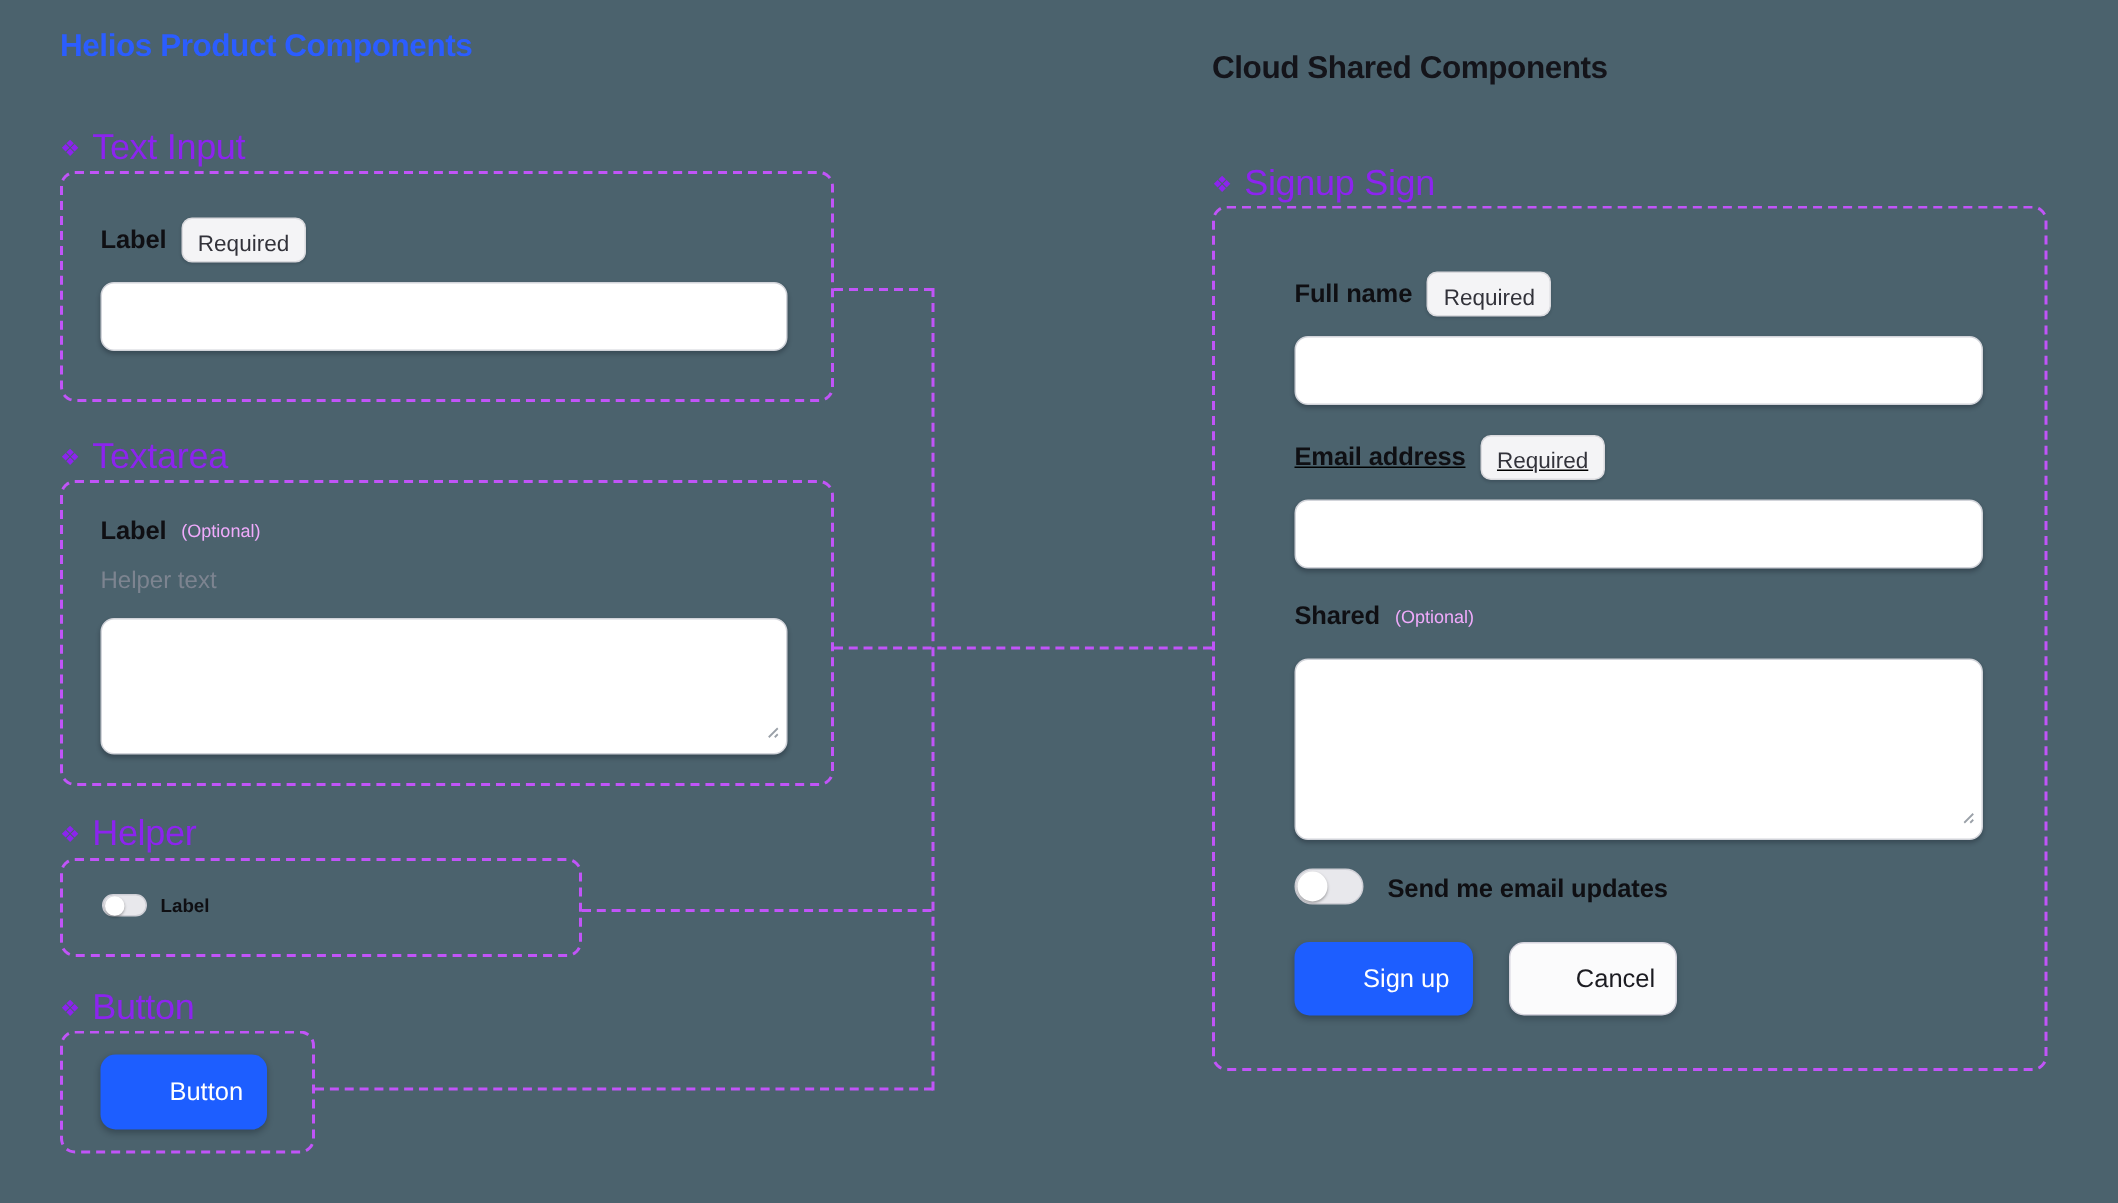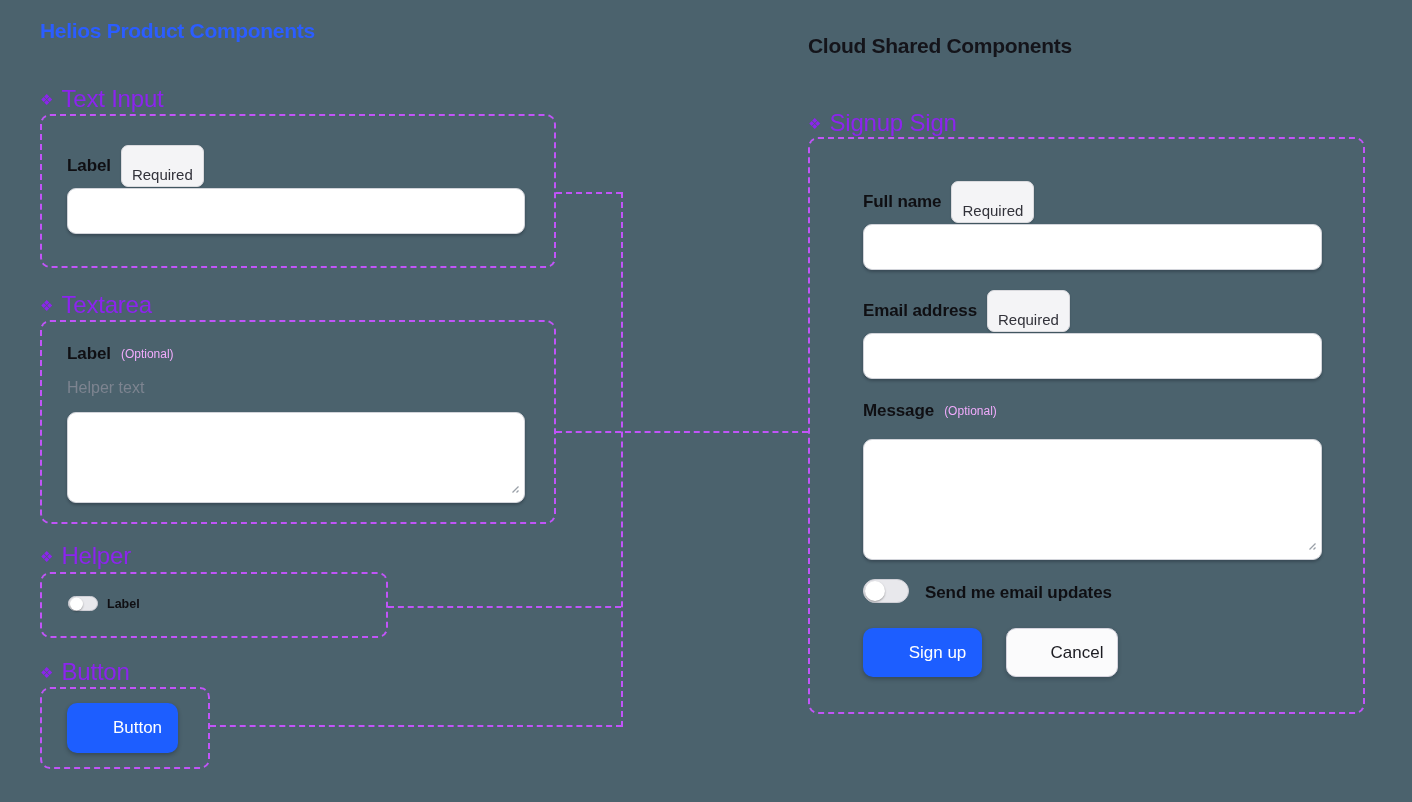--- a/index.html
+++ b/index.html
@@ -54,21 +54,21 @@
   .field-label { font-size: 17px; font-weight: 700; color: #0f0f13; letter-spacing: -0.1px; }
   .optional-note { font-size: 12px; font-weight: 400; color: #f0abfc; }
   .helper-text { font-size: 16px; color: #7d8490; white-space: nowrap; }
 
   .req-badge {
     display: inline-flex;
     align-items: center;
     background: #f4f4f6;
     border: 1px solid #dadade;
     border-radius: 7px;
-    padding: 20px 10px 3px;
+    padding: 8px 10px 3px;
     font-size: 15px;
     color: #32323a;
     box-shadow: 0 1px 2px rgba(10, 15, 25, 0.18);
   }
 
   .text-input, .text-area {
     display: block;
     width: 100%;
     height: 100%;
     background: #ffffff;
@@ -211,30 +211,30 @@
   <div class="abs outline" style="left:808px; top:137px; width:557px; height:577px;"></div>
 
   <div class="abs field-label-row" style="left:863px; top:181px;">
     <span class="field-label">Full name</span>
     <span class="req-badge">Required</span>
   </div>
   <div class="abs" style="left:863px; top:224px; width:459px; height:46px;">
     <input class="text-input" type="text" value="" style="">
   </div>
 
-  <div class="abs field-label-row" style="left:863px; top:290px;">
+  <div class="abs field-label-row" style="left:863px; top:290px;text-decoration:underline;">
     <span class="field-label">Email address</span>
     <span class="req-badge">Required</span>
   </div>
   <div class="abs" style="left:863px; top:333px; width:459px; height:46px;">
     <input class="text-input" type="text" value="" style="">
   </div>
 
   <div class="abs field-label-row" style="left:863px; top:401px;">
-    <span class="field-label">Message</span>
+    <span class="field-label">Shared</span>
     <span class="optional-note">(Optional)</span>
   </div>
   <div class="abs" style="left:863px; top:439px; width:459px; height:121px;">
     <textarea class="text-area" value="" style=""></textarea>
     <span class="resize-grip">
       <svg width="11" height="11" viewBox="0 0 11 11">
         <line x1="9.5" y1="3.5" x2="3.5" y2="9.5" stroke="#9aa0a8" stroke-width="1.2"></line>
         <line x1="9.5" y1="7.5" x2="7.5" y2="9.5" stroke="#9aa0a8" stroke-width="1.2"></line>
       </svg>
     </span>

